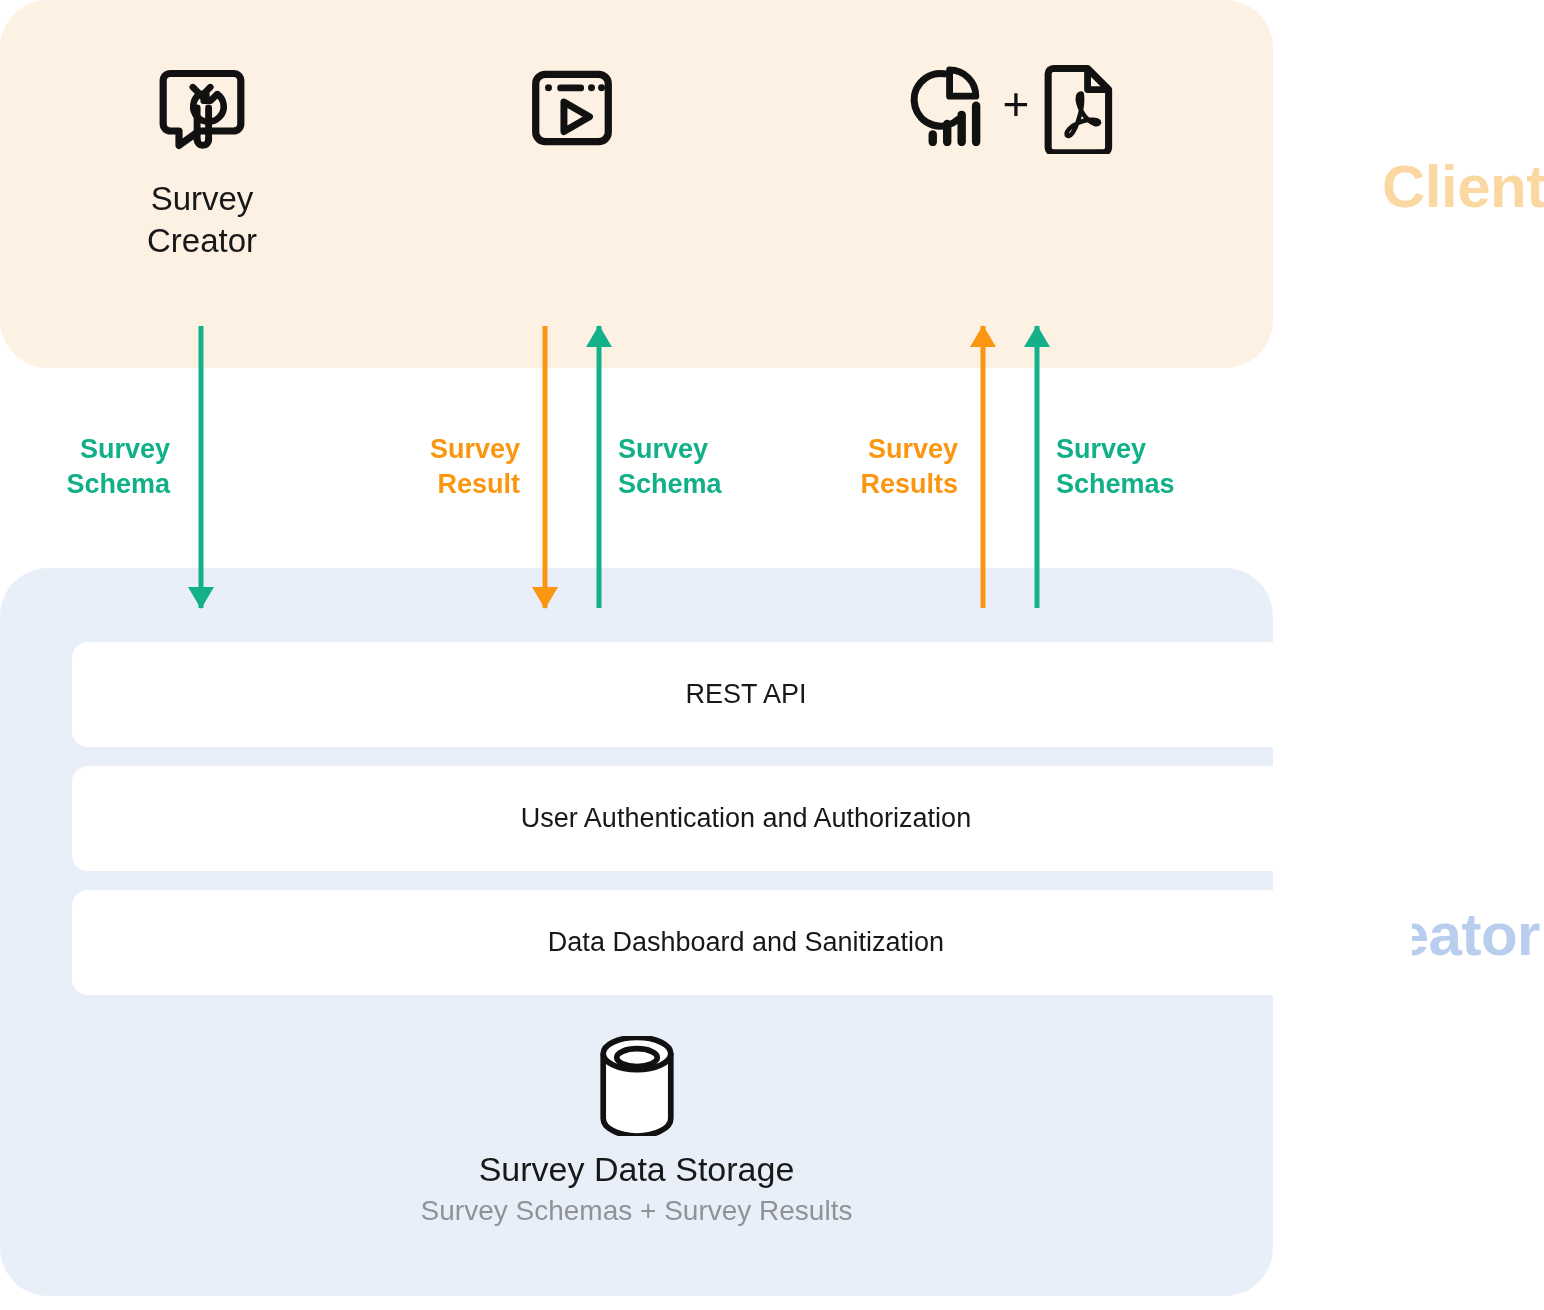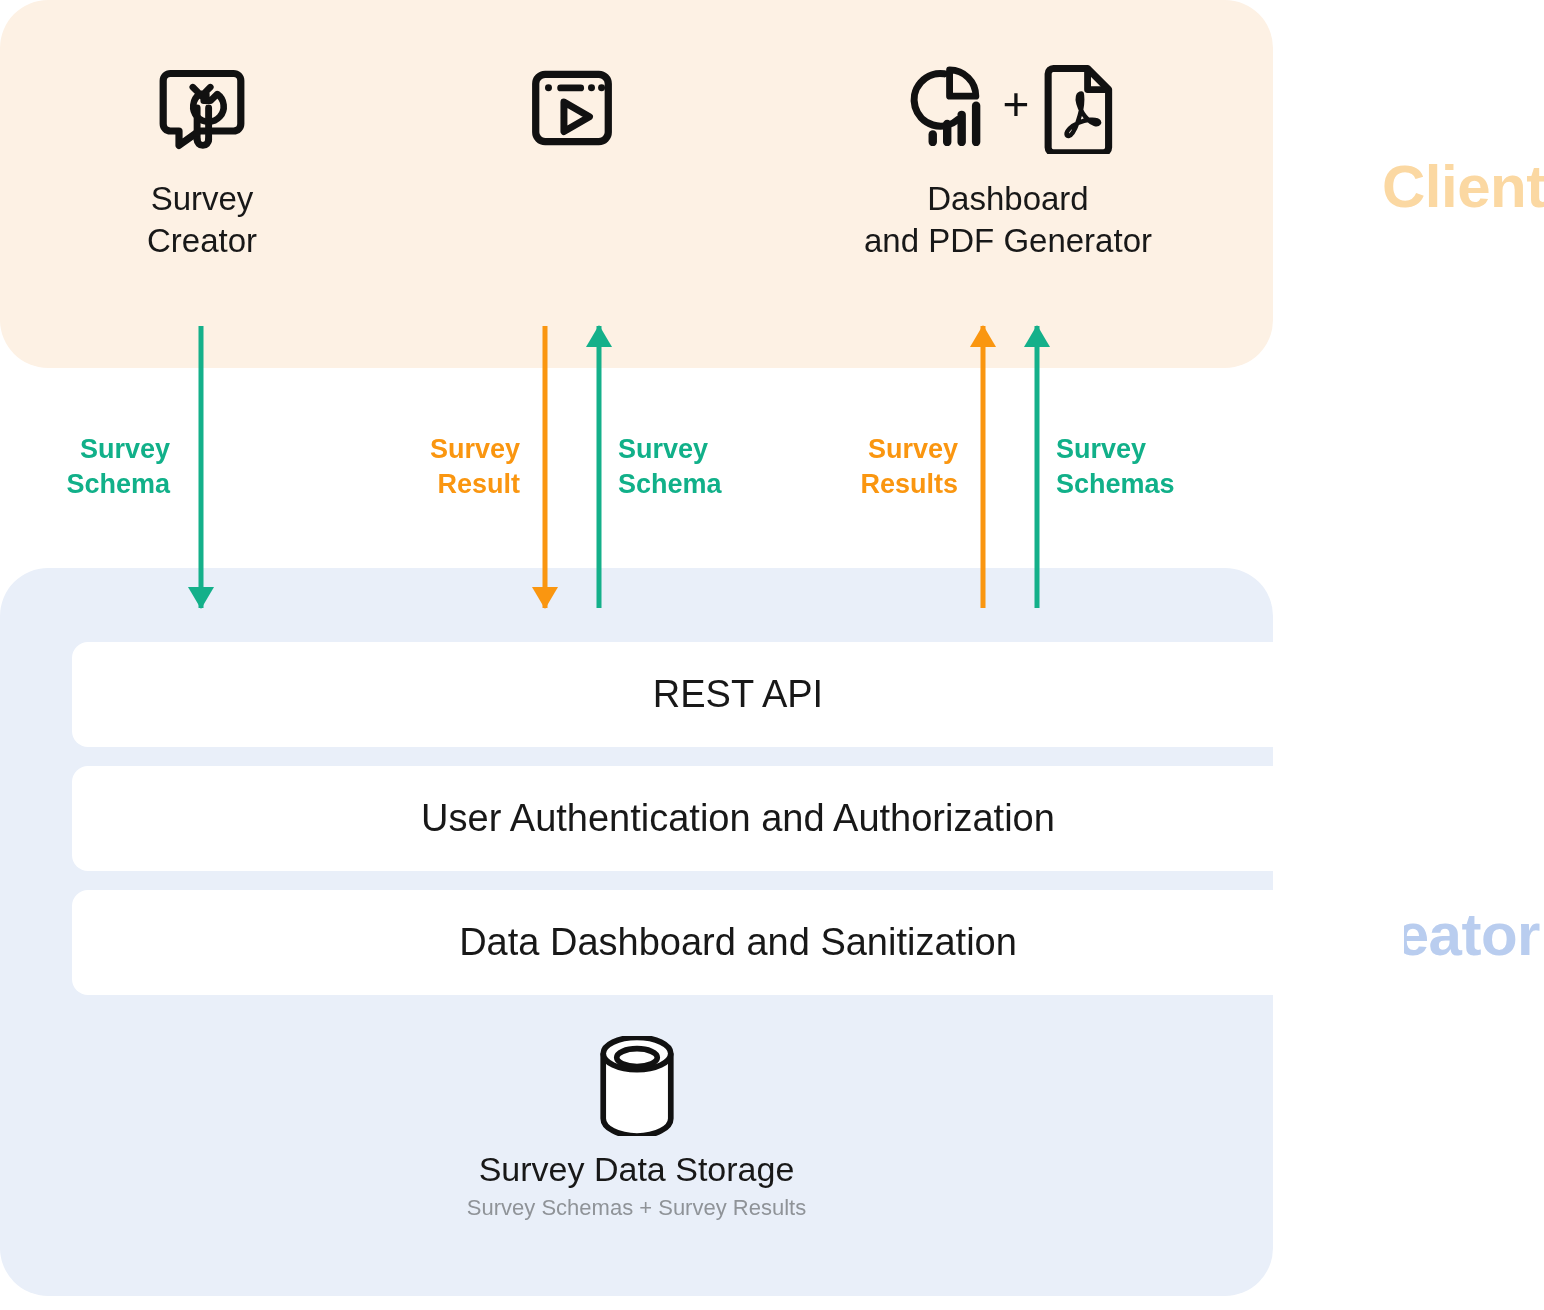--- a/index.html
+++ b/index.html
@@ -124,42 +124,43 @@
   .server-card{
     position:absolute;
     left:72px;
     width:1332px;
     height:105px;
     background:#ffffff;
     border-radius:16px;
     display:flex;
     align-items:center;
     justify-content:center;
-    font-size:38px;
+    font-size:27px;
     color:#181818;
+    padding-left:8px;
   }
   #card-rest-api{ top:642px; }
   #card-auth{     top:766px; }
   #card-validation{ top:890px; }
 
   
   #storage-block{
     position:absolute;
     left:0px; top:1036px; width:1273px;
     text-align:center;
   }
   #storage-icon{ height:100px; display:flex; align-items:center; justify-content:center; }
   #storage-title{
     margin-top:14px;
     font-size:34px;
     color:#181818;
   }
   #storage-subtitle{
     margin-top:6px;
-    font-size:22px;
+    font-size:28px;
     color:#8f9398;
   }
 </style>
 </head>
 <body>
 
 <div id="stage">
 
   <div class="panel" id="client-panel"></div>
   <div class="panel" id="server-panel"></div>
@@ -204,22 +205,20 @@
         <rect x="46" y="37" width="6.4" height="27" rx="3.2" fill="#111111"></rect>
         <rect x="57" y="30" width="6.4" height="34" rx="3.2" fill="#111111"></rect>
       </svg>
       <span class="plus-sign">+</span>
       <svg width="76" height="92" viewBox="0 0 56 70" aria-hidden="true">
         <path d="M7 5 h26 l16 16 v44 a4 4 0 0 1 -4 4 h-38 a4 4 0 0 1 -4 -4 v-56 a4 4 0 0 1 4 -4 z" fill="none" stroke="#111111" stroke-width="5.4" stroke-linejoin="round"></path>
         <path d="M33 5 v16 h16" fill="none" stroke="#111111" stroke-width="5.2" stroke-linejoin="round"></path>
         <path d="M28.5 24 c-3 0 -3.6 3.4 -2.4 7.6 c1.2 4.2 4.6 9.8 7.6 12.6 c3 2.8 6.6 4.2 7.8 2.4 c1.2 -1.8 -2.2 -3.2 -7.2 -2.6 c-5 0.6 -11.6 3.2 -15 6.6 c-3.4 3.4 -2.6 6.2 -0.4 5.6 c2.2 -0.6 4.6 -5 6.6 -10.6 c2 -5.6 3.4 -12.6 3.4 -17 c0 -3.4 -0.4 -4.6 -0.4 -4.6 z" fill="none" stroke="#111111" stroke-width="3.4" stroke-linejoin="round" stroke-linecap="round"></path>
       </svg>
     </div>
-    <div class="node-title">Dashboard
-and PDF Generator</div>
   </div>
 
   <div class="arrow teal down" style="left:188px; top:326px; width:26px; height:282px;">
     <div class="shaft"></div>
     <div class="head"></div>
   </div>
   <div class="flow-label teal right" style="left:-20px; top:432px; width:190px;">Survey
 Schema</div>
 
   <div class="arrow orange down" style="left:532px; top:326px; width:26px; height:282px;">

